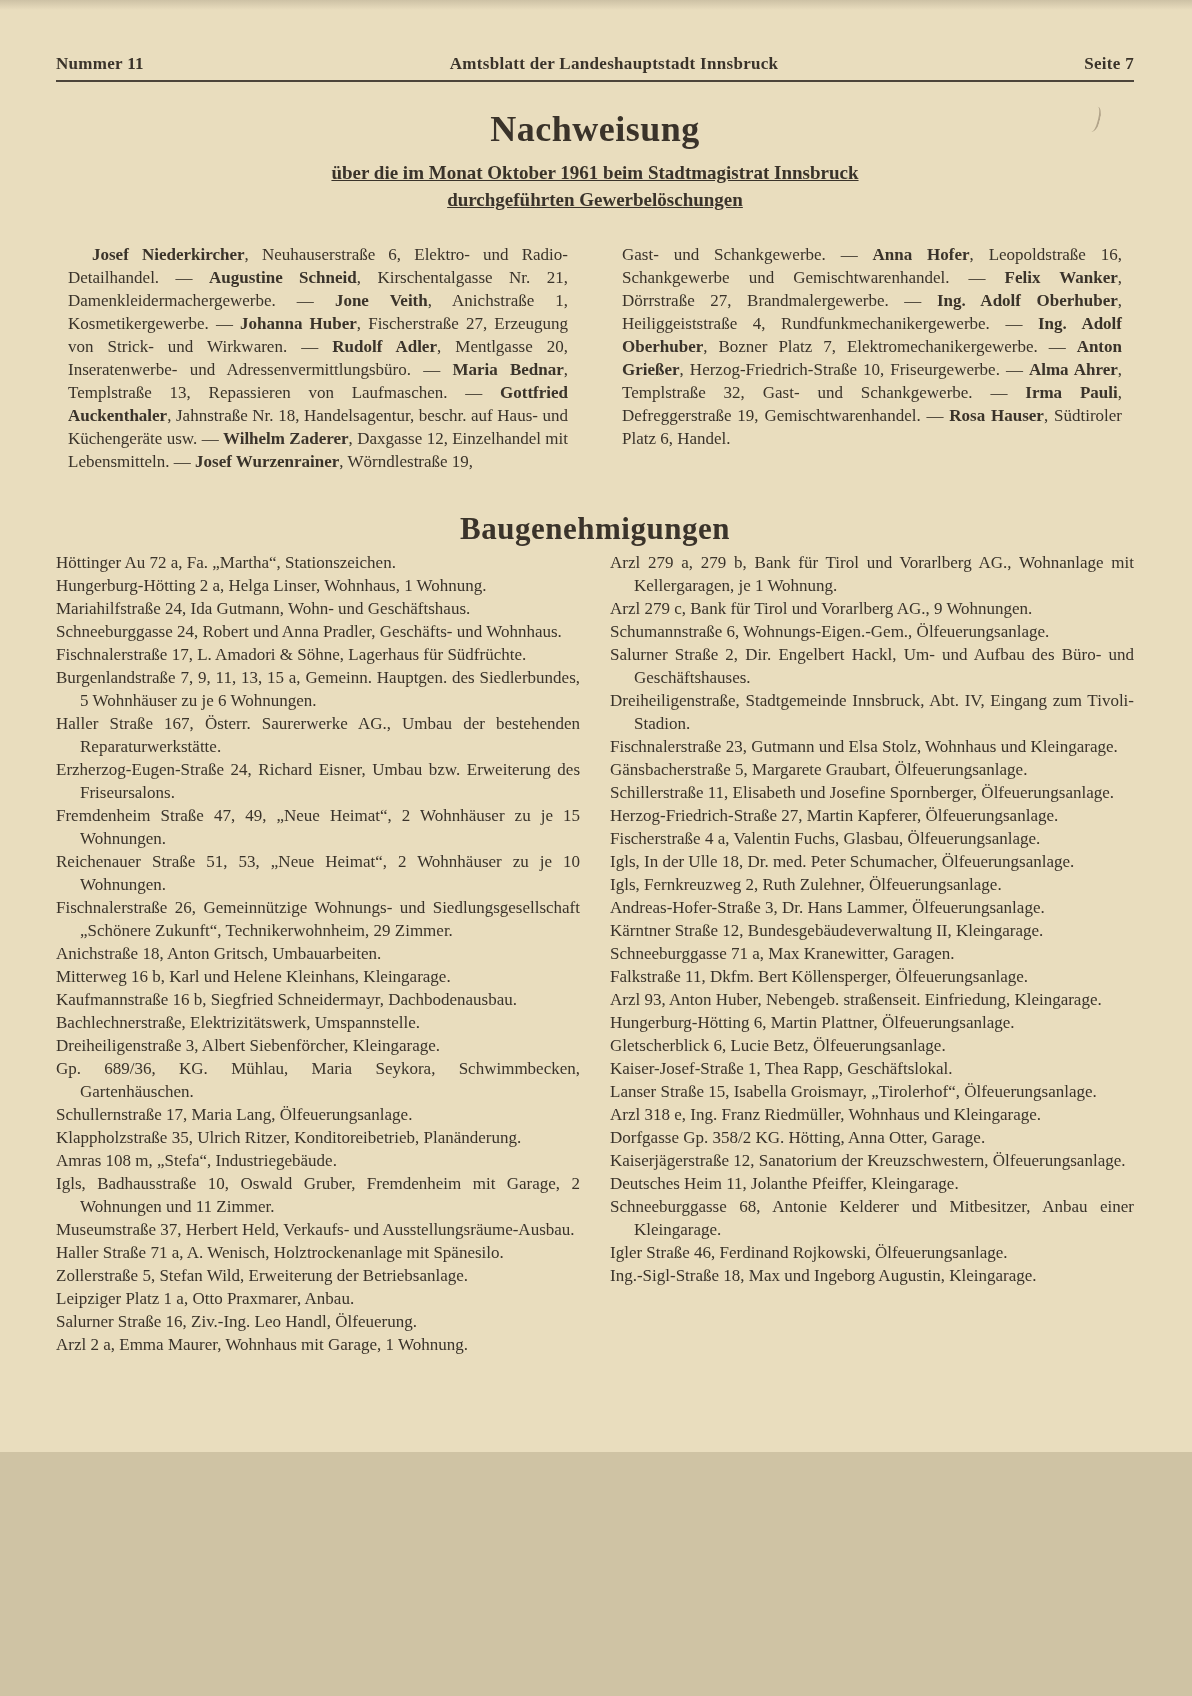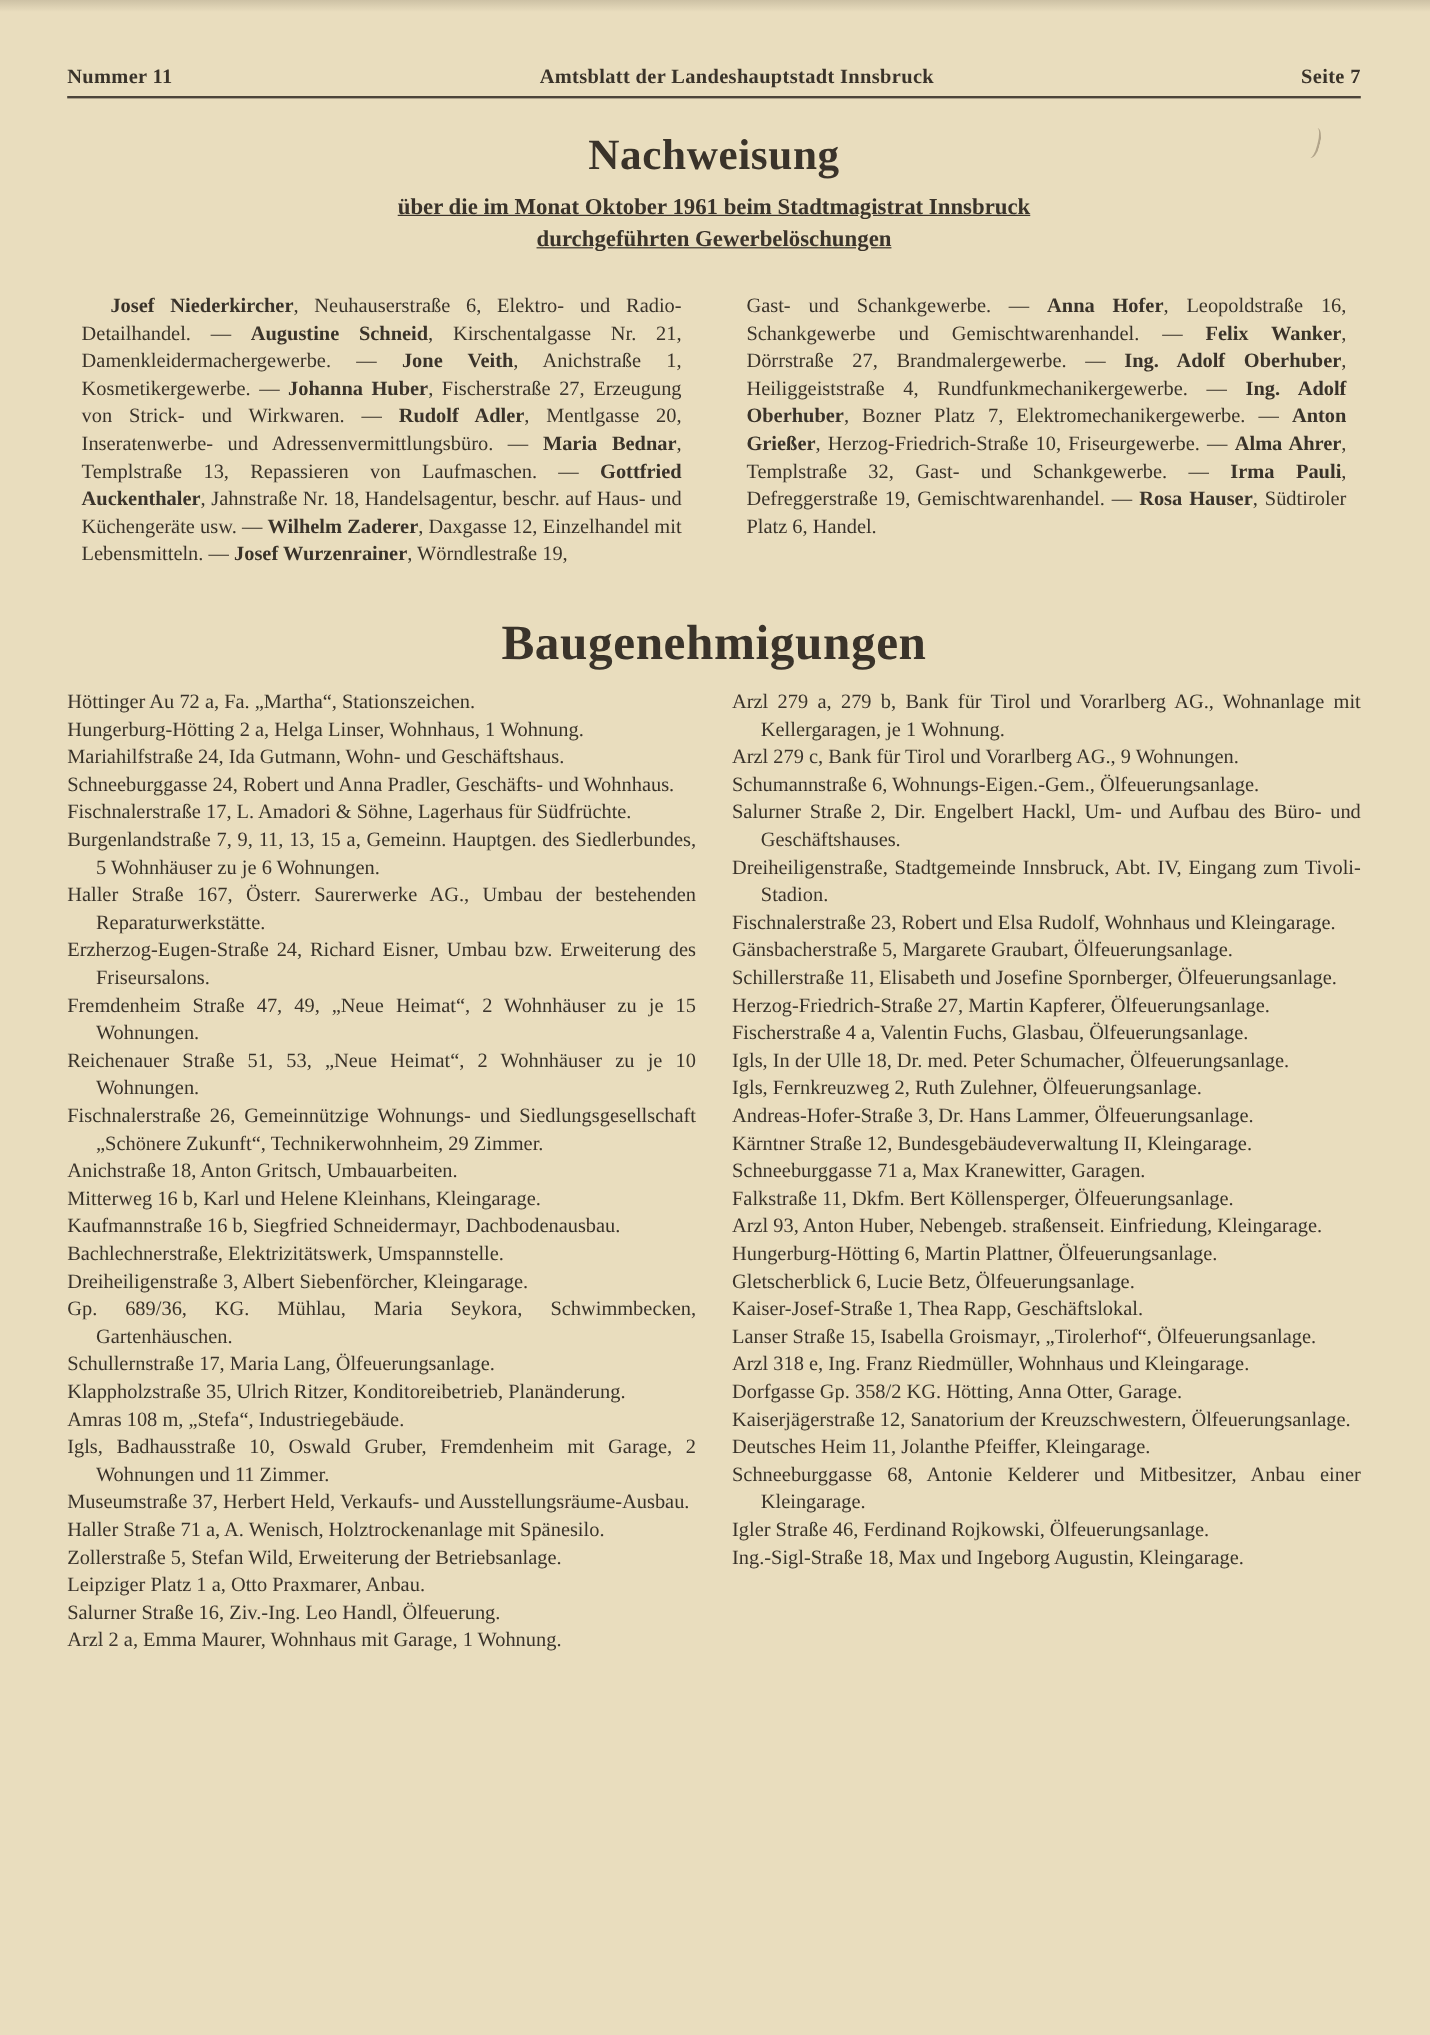--- a/index.html
+++ b/index.html
@@ -2,21 +2,21 @@
 <html lang="de"><head>
 <meta charset="utf-8">
 <style>
   * { box-sizing: border-box; }
   html, body { margin: 0; padding: 0; }
   body { background: #cfc3a4; }
 
   .page {
     position: relative;
     width: 1192px;
-    height: 1696px;
+    height: 1452px;
     margin: 0 auto;
     background: var(--paper, #e9ddbe);
     color: var(--ink, #3a332a);
     font-family: "Liberation Serif", "DejaVu Serif", serif;
     padding: 54px 58px 40px 56px;
     overflow: hidden;
   }
   
   .page::before {
     content: "";
@@ -66,23 +66,23 @@
     line-height: 23px;
     text-align: justify;
     hyphens: auto;
   }
   .flow-par { margin: 12px; }
   .flow-par.indent { text-indent: 24px; }
   .bold { font-weight: bold; }
 
   .section-title {
     text-align: center;
-    font-size: 41px;
+    font-size: 31px;
     font-weight: bold;
-    margin: 26px 0 14px;
+    margin: 26px 0 4px;
     letter-spacing: .5px;
   }
 
   .entry {
     margin: 0;
     padding-left: 24px;
     text-indent: -24px;
   }
   .entry .lead { font-weight: normal; }
 
@@ -158,21 +158,21 @@
           <p class="entry"><span class="lead">Leipziger Platz 1 a,</span><span> Otto Praxmarer, Anbau.</span></p>
           <p class="entry"><span class="lead">Salurner Straße 16,</span><span> Ziv.-Ing. Leo Handl, Ölfeuerung.</span></p>
           <p class="entry"><span class="lead">Arzl 2 a,</span><span> Emma Maurer, Wohnhaus mit Garage, 1 Wohnung.</span></p>
         </div>
       <div class="col" id="bau-right">
           <p class="entry"><span class="lead">Arzl 279 a, 279 b,</span><span> Bank für Tirol und Vorarlberg AG., Wohnanlage mit Kellergaragen, je 1 Wohnung.</span></p>
           <p class="entry"><span class="lead">Arzl 279 c,</span><span> Bank für Tirol und Vorarlberg AG., 9 Wohnungen.</span></p>
           <p class="entry"><span class="lead">Schumannstraße 6,</span><span> Wohnungs-Eigen.-Gem., Ölfeuerungsanlage.</span></p>
           <p class="entry"><span class="lead">Salurner Straße 2,</span><span> Dir. Engelbert Hackl, Um- und Aufbau des Büro- und Geschäftshauses.</span></p>
           <p class="entry"><span class="lead">Dreiheiligenstraße,</span><span> Stadtgemeinde Innsbruck, Abt. IV, Eingang zum Tivoli-Stadion.</span></p>
-          <p class="entry"><span class="lead">Fischnalerstraße 23,</span><span> Robert und Elsa Rudolf, Wohnhaus und Kleingarage.</span></p>
+          <p class="entry"><span class="lead">Fischnalerstraße 23,</span><span> Gutmann und Elsa Stolz, Wohnhaus und Kleingarage.</span></p>
           <p class="entry"><span class="lead">Gänsbacherstraße 5,</span><span> Margarete Graubart, Ölfeuerungsanlage.</span></p>
           <p class="entry"><span class="lead">Schillerstraße 11,</span><span> Elisabeth und Josefine Spornberger, Ölfeuerungsanlage.</span></p>
           <p class="entry"><span class="lead">Herzog-Friedrich-Straße 27,</span><span> Martin Kapferer, Ölfeuerungsanlage.</span></p>
           <p class="entry"><span class="lead">Fischerstraße 4 a,</span><span> Valentin Fuchs, Glasbau, Ölfeuerungsanlage.</span></p>
           <p class="entry"><span class="lead">Igls, In der Ulle 18,</span><span> Dr. med. Peter Schumacher, Ölfeuerungsanlage.</span></p>
           <p class="entry"><span class="lead">Igls, Fernkreuzweg 2,</span><span> Ruth Zulehner, Ölfeuerungsanlage.</span></p>
           <p class="entry"><span class="lead">Andreas-Hofer-Straße 3,</span><span> Dr. Hans Lammer, Ölfeuerungsanlage.</span></p>
           <p class="entry"><span class="lead">Kärntner Straße 12,</span><span> Bundesgebäudeverwaltung II, Kleingarage.</span></p>
           <p class="entry"><span class="lead">Schneeburggasse 71 a,</span><span> Max Kranewitter, Garagen.</span></p>
           <p class="entry"><span class="lead">Falkstraße 11,</span><span> Dkfm. Bert Köllensperger, Ölfeuerungsanlage.</span></p>

